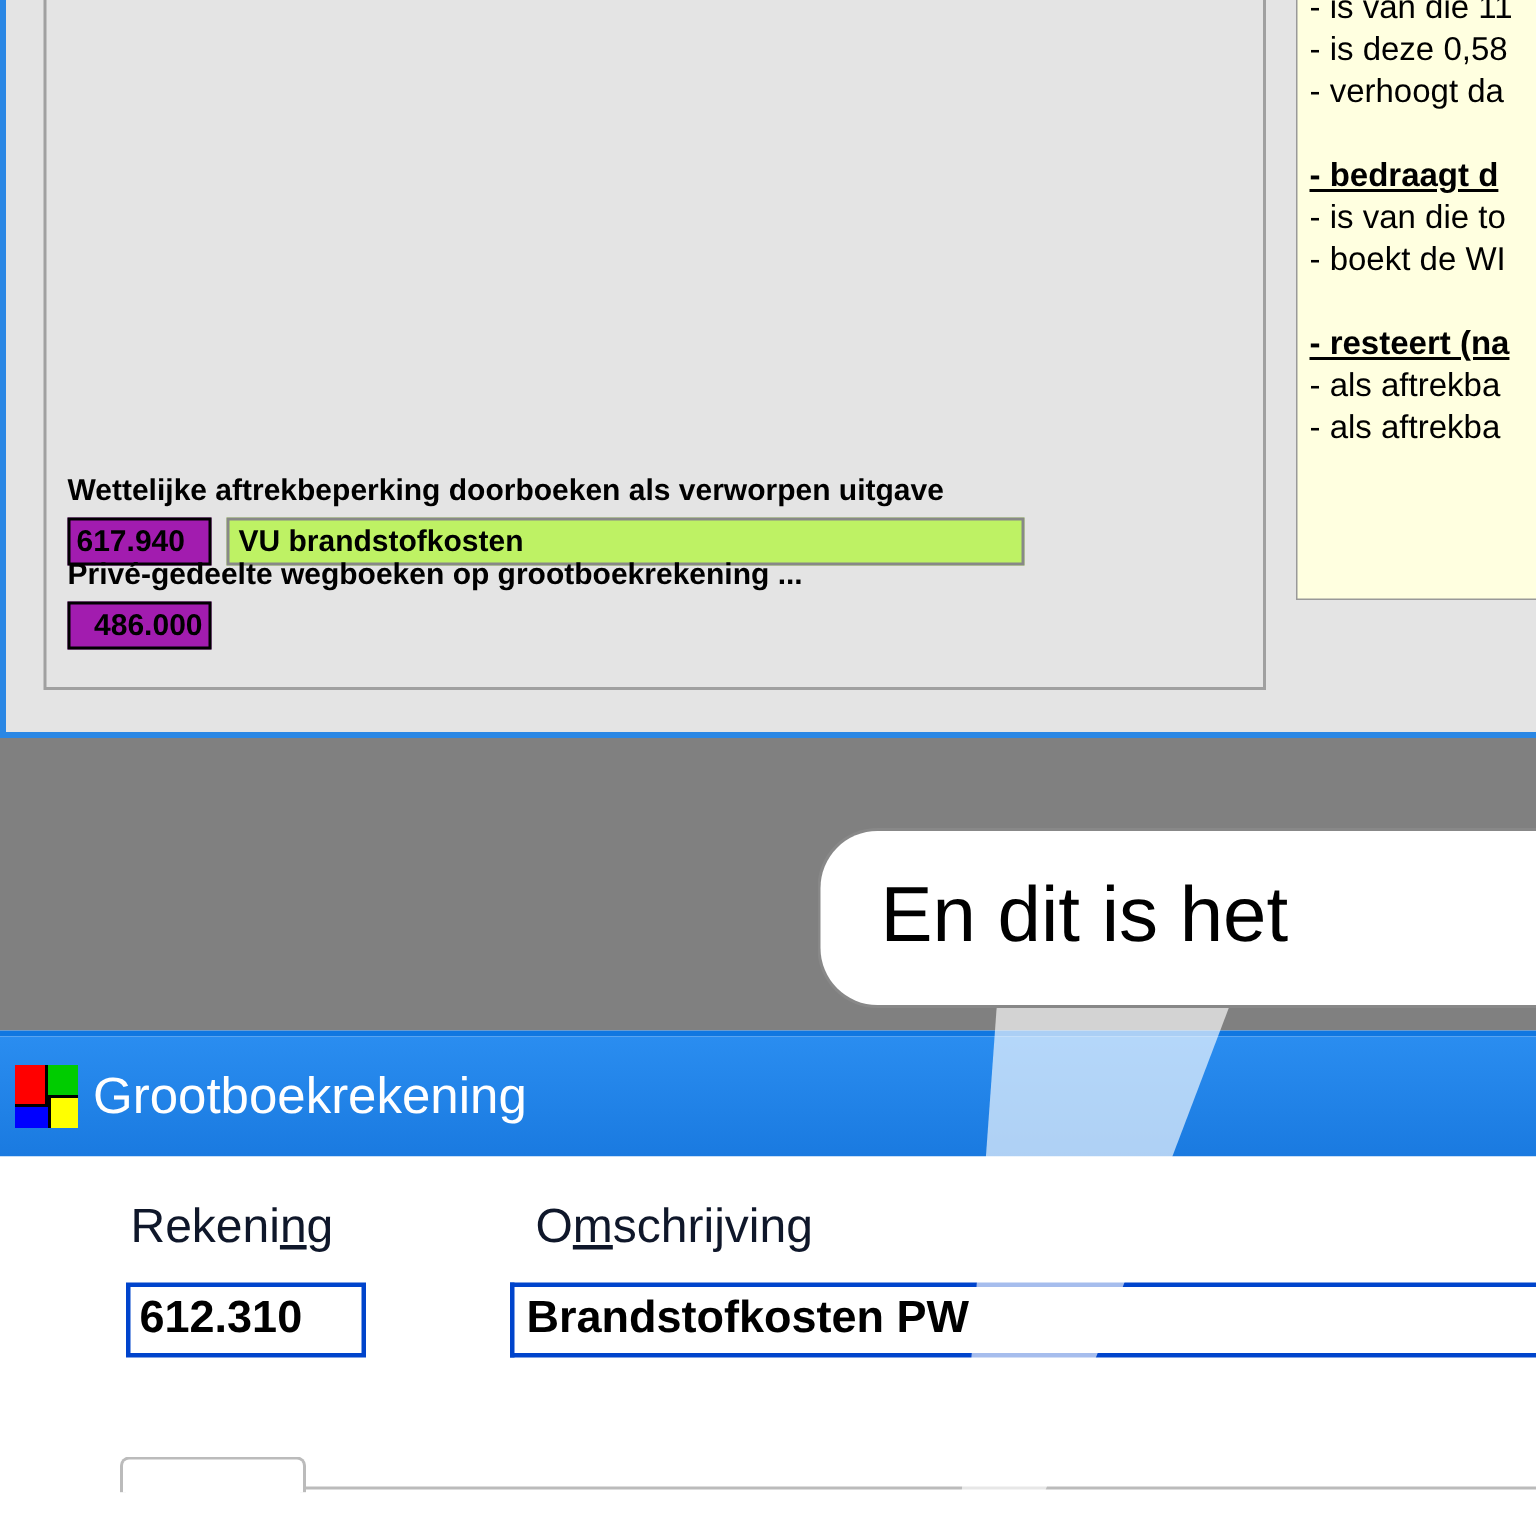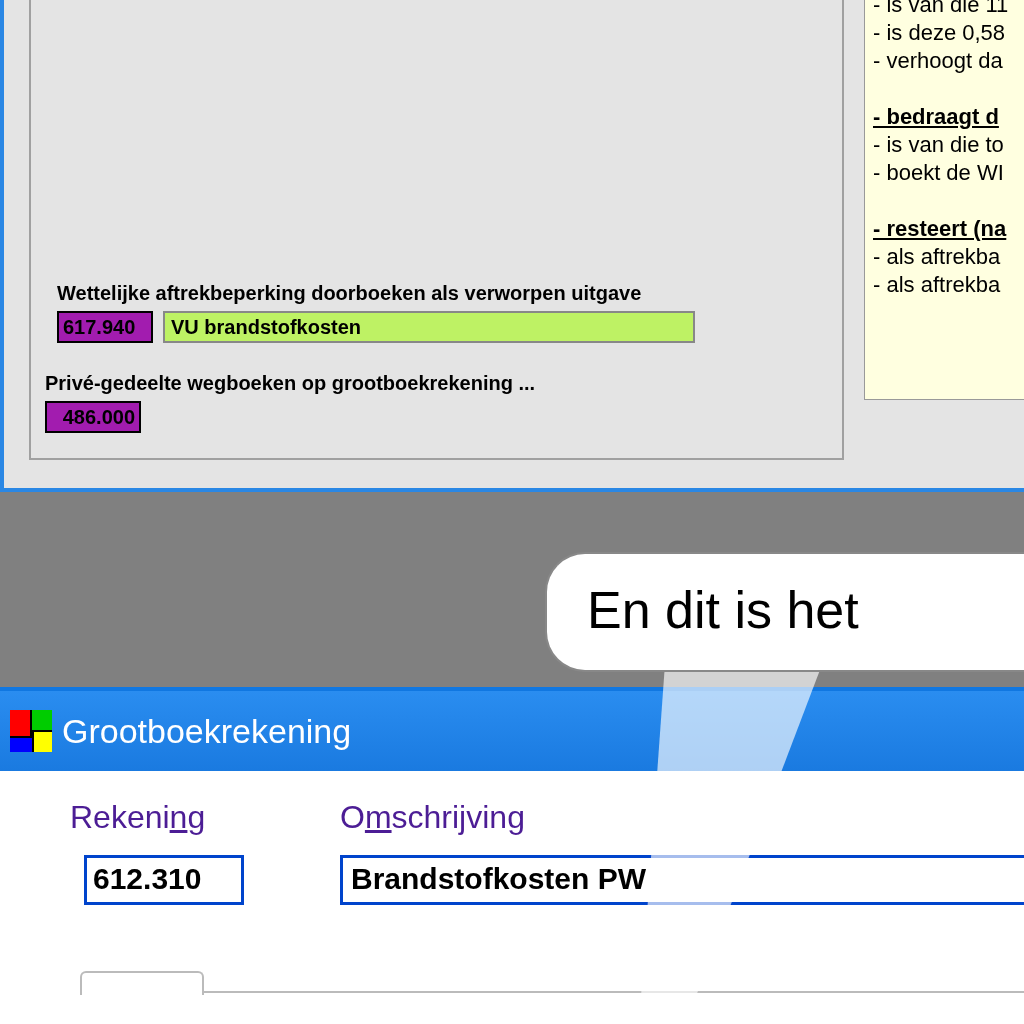--- a/index.html
+++ b/index.html
@@ -34,21 +34,21 @@
   .group-box {
     position: absolute;
     top: -300px;
     left: 25px;
     width: 815px;
     height: 770px;
     border: 2px solid #a0a0a0;
     background: #e4e4e4;
   }
   .field-block { position: absolute; left: 14px; }
-  .field-block.b1 { top: 590px; margin-left: 12px; }
+  .field-block.b1 { top: 624px; }
   .field-block.b2 { top: 680px; text-align: right; }
   .lbl {
     font-size: 20px;
     font-weight: bold;
     color: #000;
     margin-bottom: 6px;
     display: block;
   }
   .row { display: flex; gap: 10px; }
   .num-box {
@@ -155,21 +155,22 @@
     color: #fff;
   }
   .form-area {
     background: #fff;
     padding: 28px 0 0 70px;
     position: relative;
     height: 300px;
   }
   .col-head {
     font-size: 32px;
-    color: #4c1d95;
+    color: #0f172a;
+    margin-left: 17px;
   }
   .col-head .ul-letter { text-decoration: underline; }
   .rek-head { position: absolute; left: 70px; top: 28px; }
   .oms-head { position: absolute; left: 340px; top: 28px; }
   .rek-in {
     position: absolute;
     left: 84px; top: 84px;
     width: 160px; height: 50px;
     border: 3px solid #0044cc;
     font-size: 30px;

